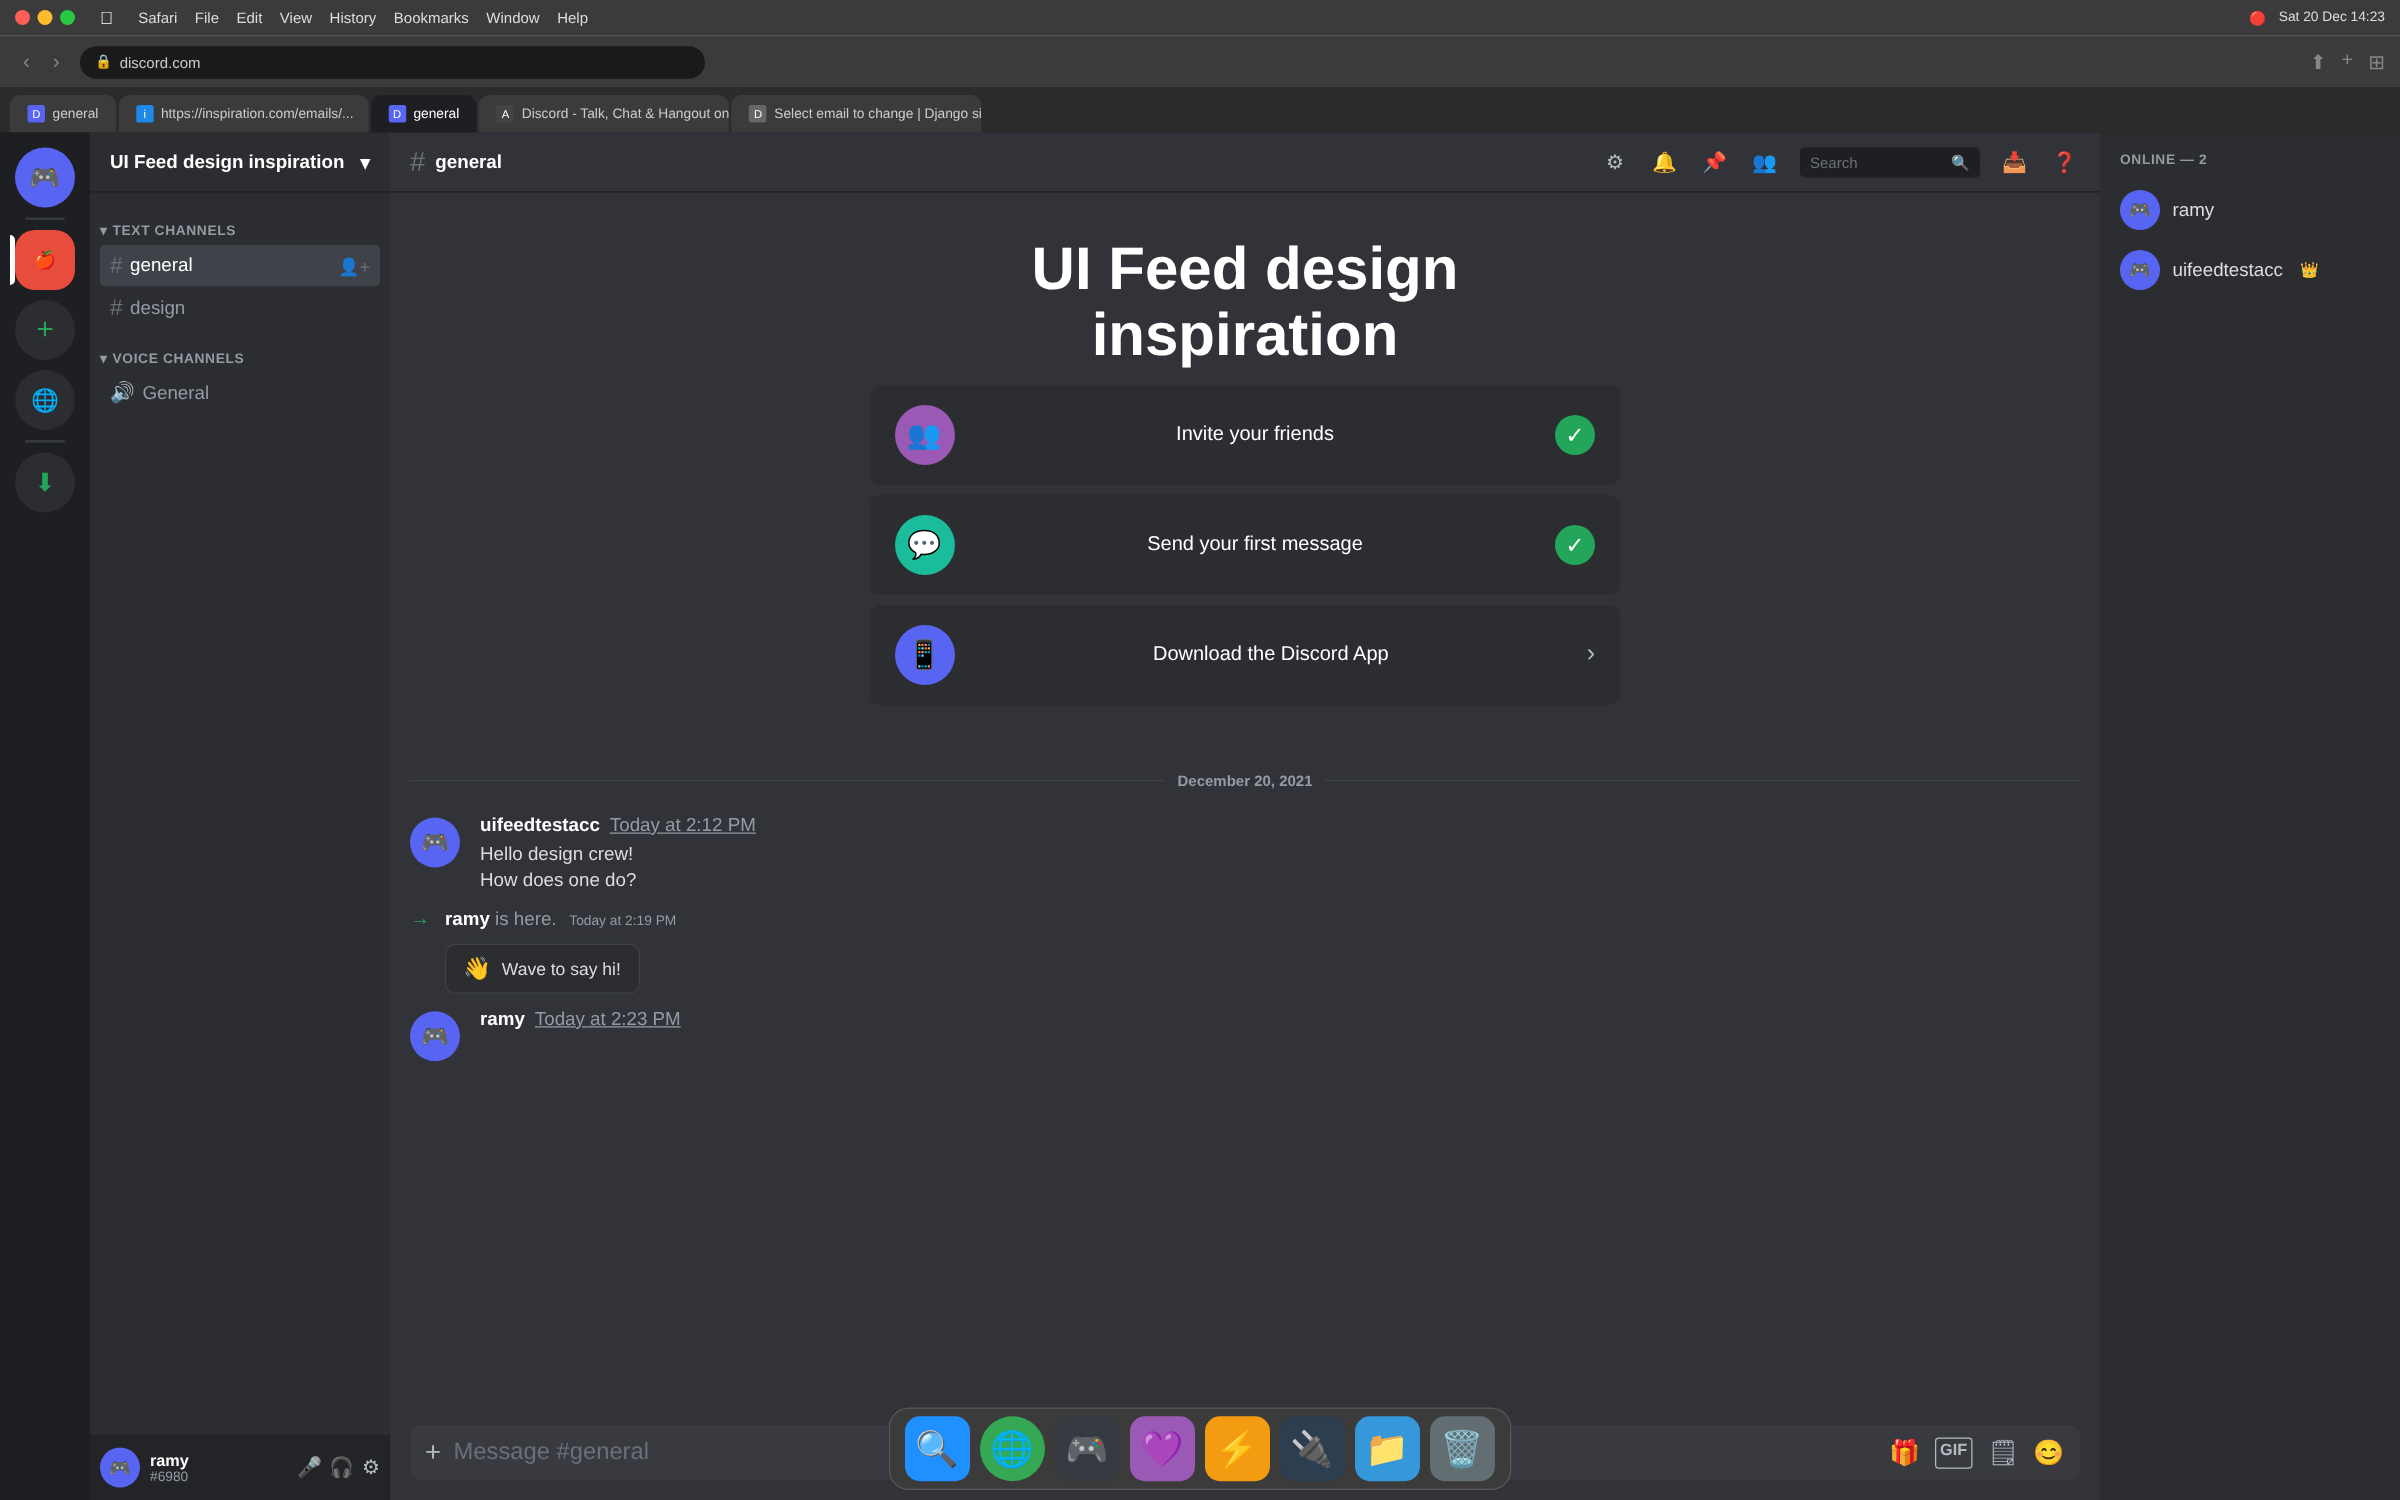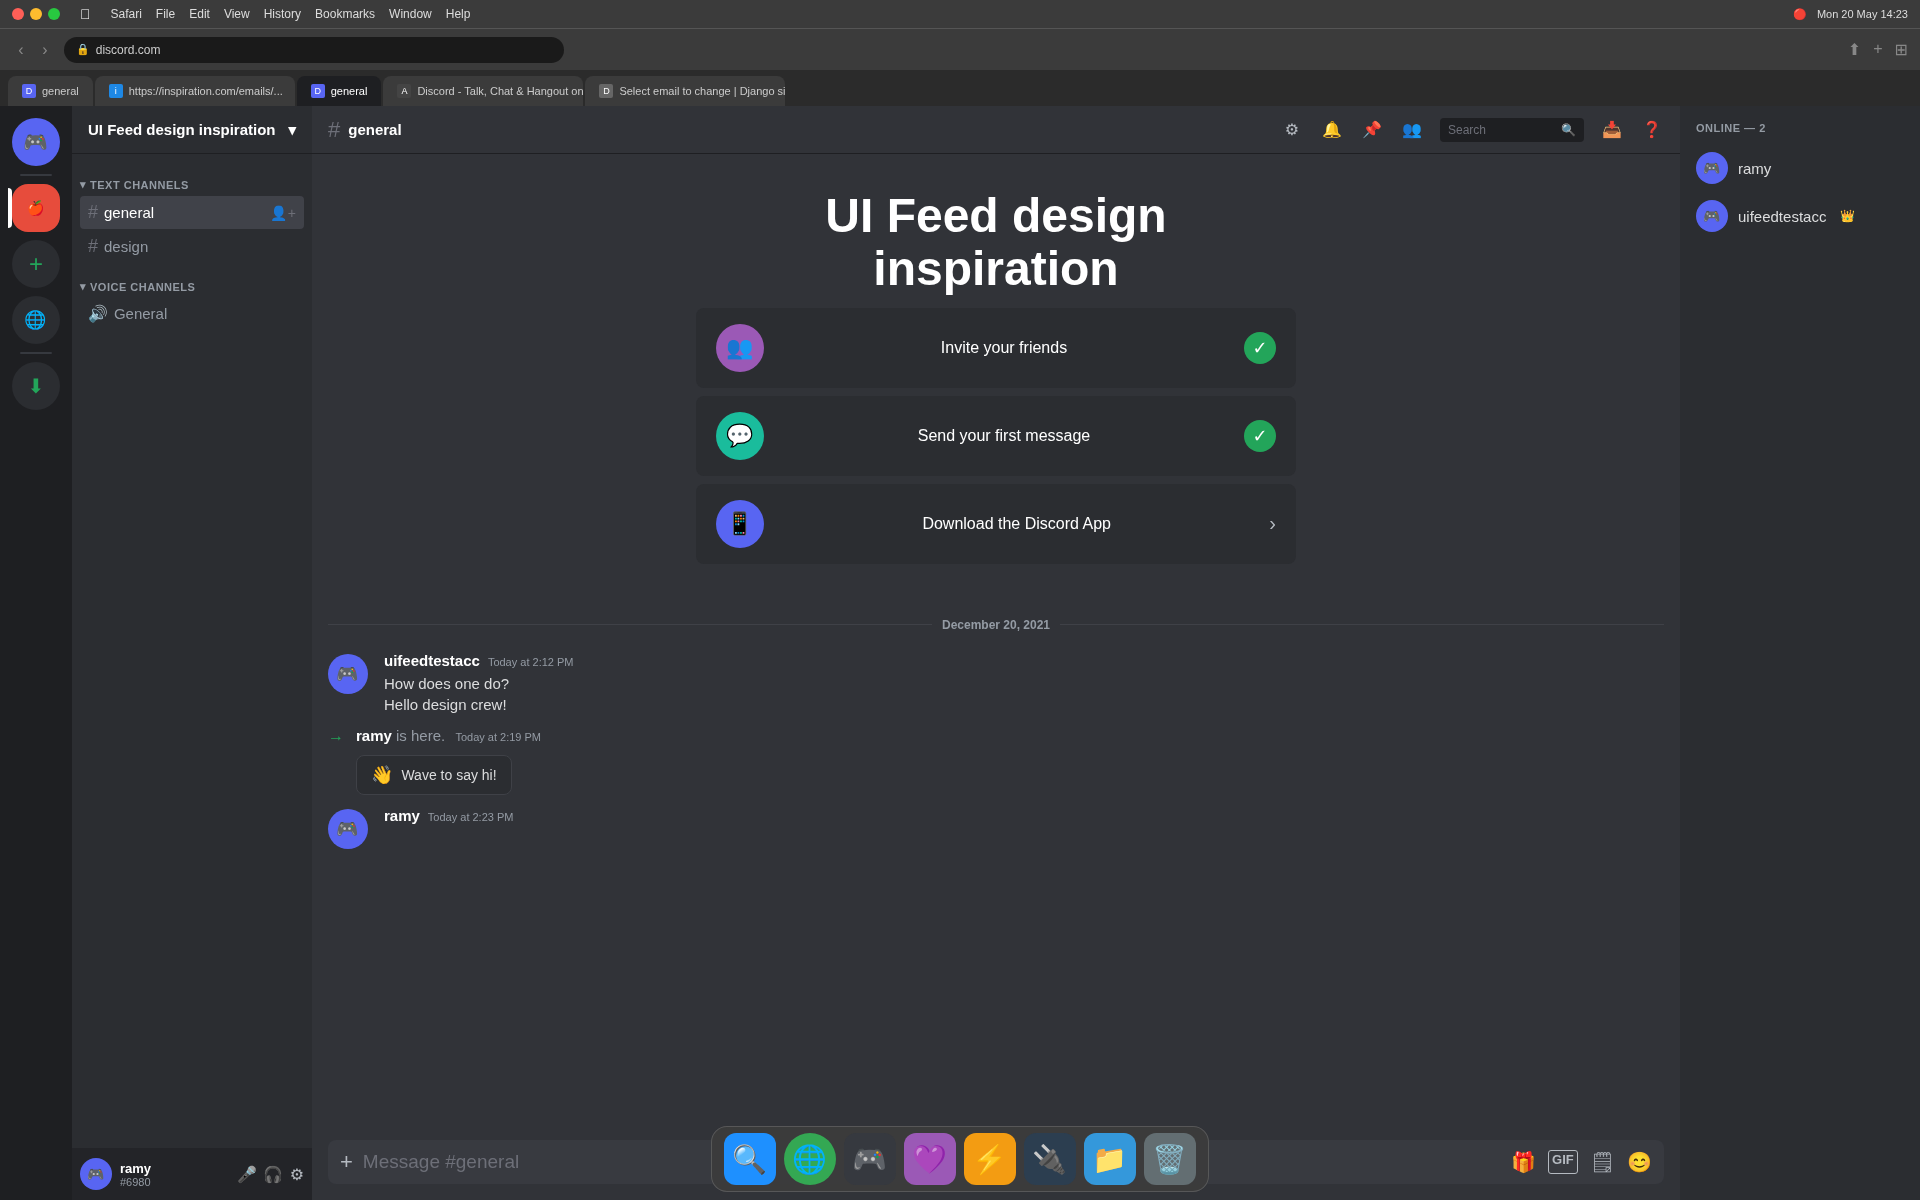--- a/index.html
+++ b/index.html
@@ -439,22 +439,23 @@
       align-items: baseline;
       gap: 8px;
       margin-bottom: 4px;
     }
     .message-username {
       font-size: 15px;
       font-weight: 600;
       color: #fff;
     }
     .message-timestamp {
-      font-size: 11px;
+      font-size: 15px;
       color: #949ba4;
+      text-decoration: underline;
     }
     .message-text {
       font-size: 15px;
       color: #dcddde;
       line-height: 1.4;
     }
 
     
     .system-message {
       display: flex;
@@ -619,21 +620,21 @@
       <span>Edit</span>
       <span>View</span>
       <span>History</span>
       <span>Bookmarks</span>
       <span>Window</span>
       <span>Help</span>
     </div>
   </div>
   <div class="macos-right">
     <span>🔴</span>
-    <span>Mon 20 May  14:23</span>
+    <span>Sat 20 Dec  14:23</span>
   </div>
 </div>
 
 <div class="browser-chrome">
   <div class="browser-nav-btns">
     <div class="nav-btn">‹</div>
     <div class="nav-btn">›</div>
   </div>
   <div class="url-bar">
     <span class="lock-icon">🔒</span>
@@ -783,22 +784,22 @@
         <div class="date-line"></div>
       </div>
 
       <div class="message-group">
         <div class="avatar">🎮</div>
         <div class="message-content">
           <div class="message-header">
             <span class="message-username">uifeedtestacc</span>
             <span class="message-timestamp">Today at 2:12 PM</span>
           </div>
+          <div class="message-text">Hello design crew!</div>
           <div class="message-text">How does one do?</div>
-          <div class="message-text">Hello design crew!</div>
         </div>
       </div>
 
       <div class="system-message">
         <span class="system-arrow">→</span>
         <div>
           <span class="system-username">ramy</span>
           <span> is here.</span>
           <span class="system-time">Today at 2:19 PM</span>
         </div>

